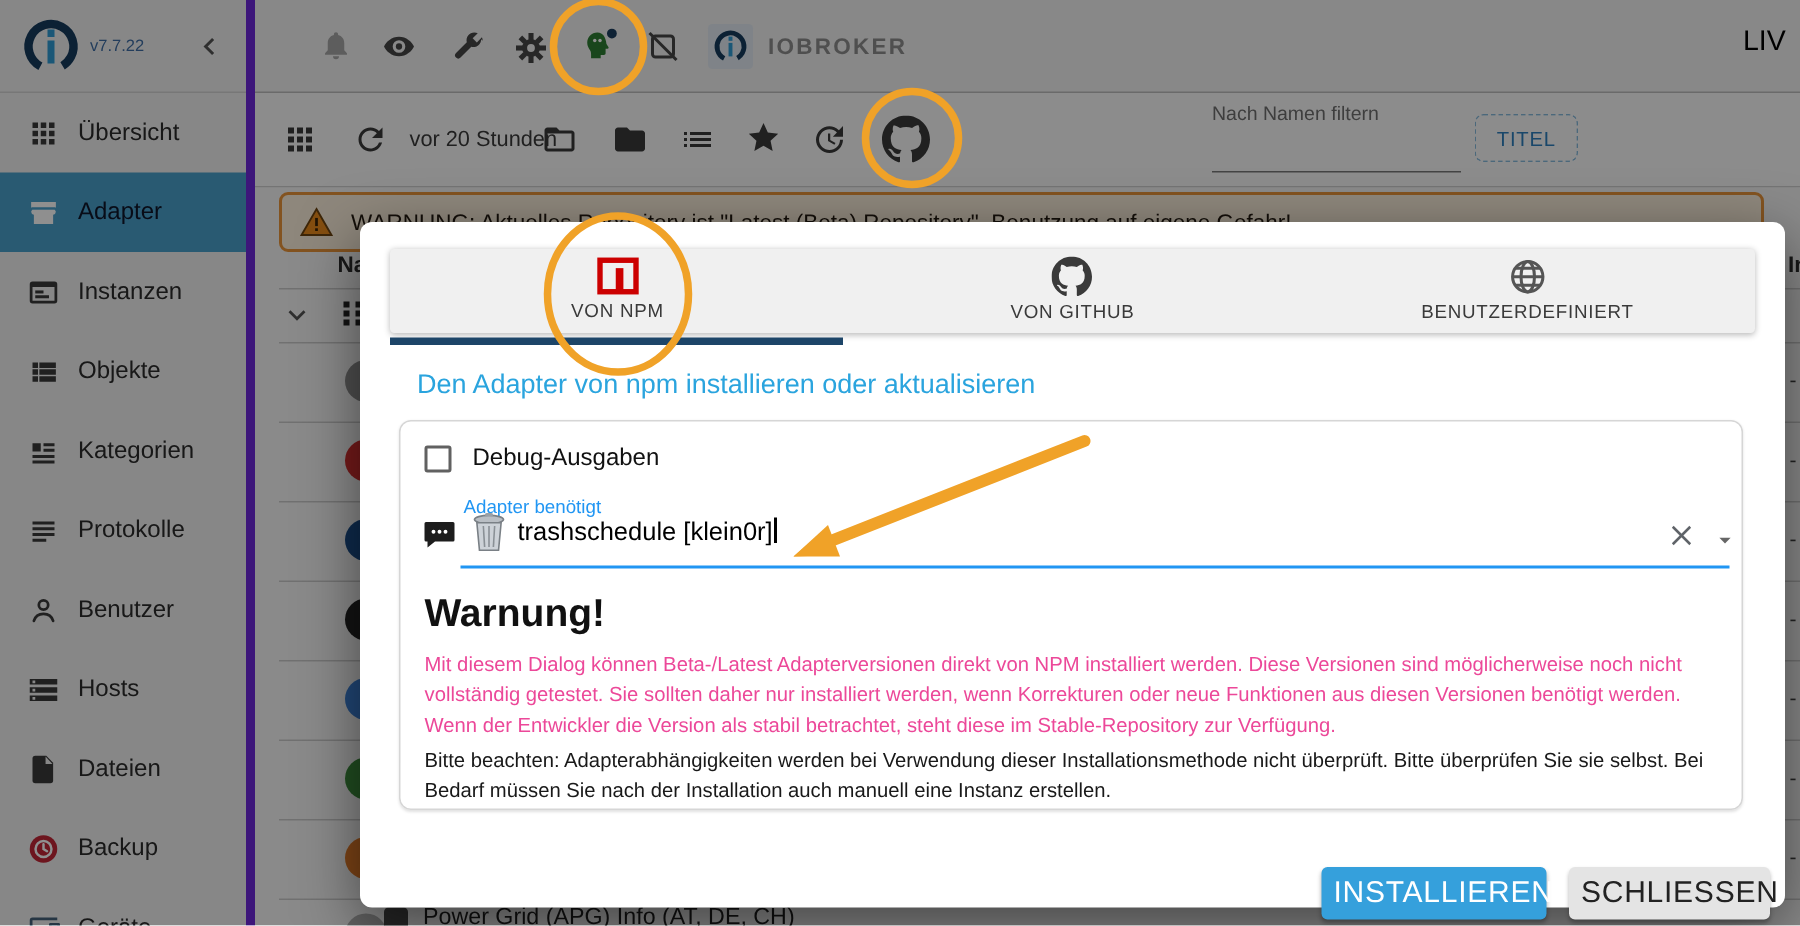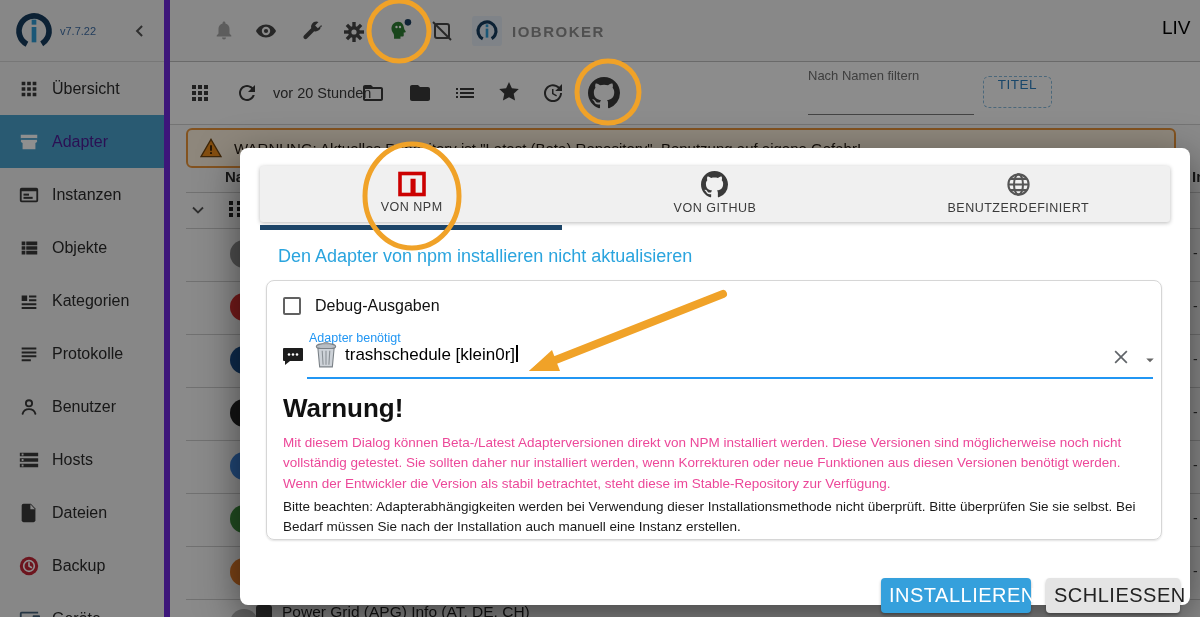--- a/index.html
+++ b/index.html
@@ -9,32 +9,32 @@
   .abs { position:absolute; }
 
   
   .sidebar { position:absolute; left:0; top:0; width:170px; height:617px; background:#f1f1f1; border-right:6px solid #6d28d9; z-index:10; }
   .sb-head { position:relative; height:62px; border-bottom:1px solid #d5d5d5; }
   .sb-version { position:absolute; left:60px; top:25px; font-size:11px; color:#3f6ea5; }
   .sb-collapse { position:absolute; left:130px; top:21px; width:20px; height:20px; color:#555; }
   .nav-item { position:relative; height:53px; display:flex; align-items:center; padding-left:18px; color:#2b2b2b; }
   .nav-item .icn { width:22px; height:22px; flex:0 0 22px; display:flex; align-items:center; }
   .nav-item .lbl { margin-left:12px; font-size:16px; }
-  .nav-item.selected { background:#4aa0cc; color:#4c1d95; }
+  .nav-item.selected { background:#4aa0cc; color:#0f172a; }
 
   
   .main { position:absolute; left:170px; top:0; width:1030px; height:617px; }
   .appbar { position:absolute; left:0; top:0; width:1030px; height:62px; background:#f2f2f2; border-bottom:1px solid #bdbdbd; }
   .brand-chip { position:absolute; left:302px; top:16px; width:30px; height:30px; background:#e2eaf2; border-radius:3px; display:flex; align-items:center; justify-content:center; }
   .brand-text { position:absolute; left:342px; top:23px; font-size:15px; font-weight:bold; letter-spacing:1.5px; color:#8d8d8d; }
   .live-text { position:absolute; left:992px; top:17px; font-size:19px; color:#000000; }
   .toolbar { position:absolute; left:0; top:62px; width:1030px; height:63px; background:#fafafa; border-bottom:1px solid #cfcfcf; }
   .filter-label { position:absolute; left:638px; top:6px; font-size:13px; color:#6f6f6f; }
   .filter-underline { position:absolute; left:638px; top:52px; width:166px; border-bottom:1px solid #7a7a7a; }
-  .titel-btn { position:absolute; left:813px; top:14px; width:69px; height:32px; border:1.5px dashed #86b9dc; border-radius:6px; color:#2e7fbe; font-size:13.5px; letter-spacing:.5px; display:flex; justify-content:center; background:transparent; }
+  .titel-btn { position:absolute; left:813px; top:14px; width:69px; height:32px; border:1.5px dashed #86b9dc; border-radius:6px; color:#2e7fbe; font-size:13.5px; letter-spacing:.5px; display:flex; align-items:center; justify-content:center; background:transparent; }
   .content-bg { position:absolute; left:0; top:125px; width:1030px; height:492px; background:#f7f7f7; }
   .warnbanner { position:absolute; left:16px; top:3px; width:990px; height:40px; background:#fdf0dd; border:2px solid #e9953a; border-radius:6px; display:flex; align-items:center; }
   .warnbanner .txt { margin-left:12px; font-size:15px; color:#231a10; }
   .tbl-head { position:absolute; font-size:15px; font-weight:bold; color:#2c2c2c; white-space:nowrap; }
   .tbl-line { position:absolute; left:16px; width:1014px; border-top:1px solid #c9c9c9; }
   .row-dot { position:absolute; left:60px; width:28px; height:28px; border-radius:50%; }
   .row-dash { position:absolute; left:1023px; font-size:14px; color:#3f3f3f; }
   .bottom-title { position:absolute; left:112px; top:478px; font-size:15.5px; color:#1f1f1f; white-space:nowrap; }
   .bottom-ico { position:absolute; left:86px; top:480px; width:16px; height:16px; background:#474747; border-radius:3px; }
 
@@ -344,21 +344,21 @@
               <ellipse cx="12" cy="12" rx="4" ry="9"></ellipse>
               <line x1="3" y1="12" x2="21" y2="12"></line>
               <path d="M4.5 7h15M4.5 17h15"></path>
             </g>
           </svg>
         <span class="tlbl">BENUTZERDEFINIERT</span>
       </div>
     </div>
     <div class="tab-indicator"></div>
 
-    <div class="headline">Den Adapter von npm installieren nicht aktualisieren</div>
+    <div class="headline">Den Adapter von npm installieren oder aktualisieren</div>
 
     <div class="dlg-box">
       <div class="chkbox"></div>
       <span class="chk-label">Debug-Ausgaben</span>
 
       <span class="sel-label">Adapter benötigt</span>
       <svg class="abs icon-svg" style="left:14px;top:64px" width="24" height="24" viewBox="0 0 24 24">
           <path fill="#1d1d1d" d="M3 3h18a1 1 0 0 1 1 1v11a1 1 0 0 1-1 1H9l-5 4v-4H3a1 1 0 0 1-1-1V4a1 1 0 0 1 1-1z"></path>
           <circle cx="8" cy="9.5" r="1.3" fill="#fff"></circle>
           <circle cx="12" cy="9.5" r="1.3" fill="#fff"></circle>

